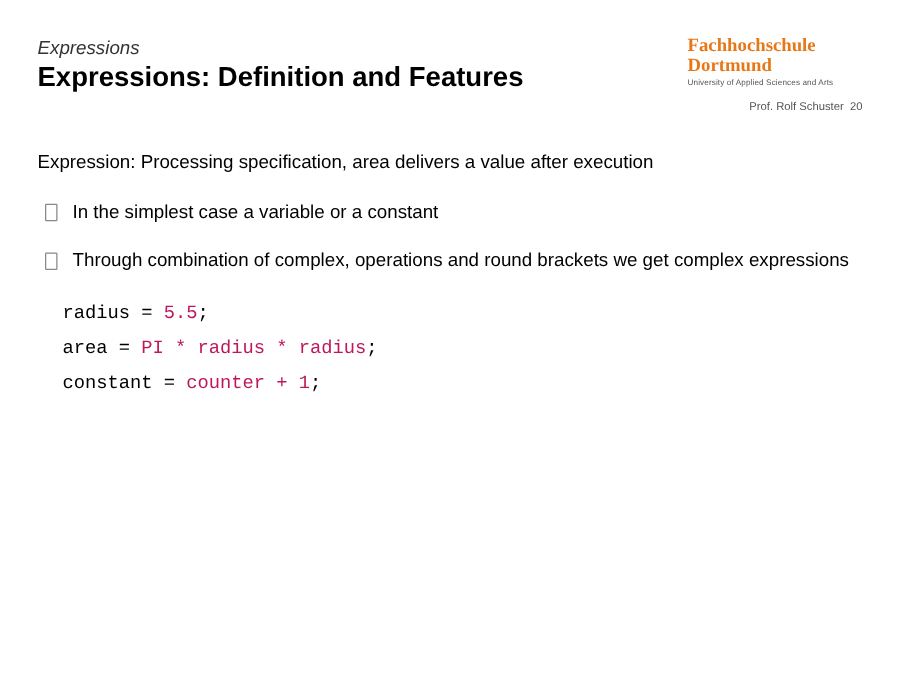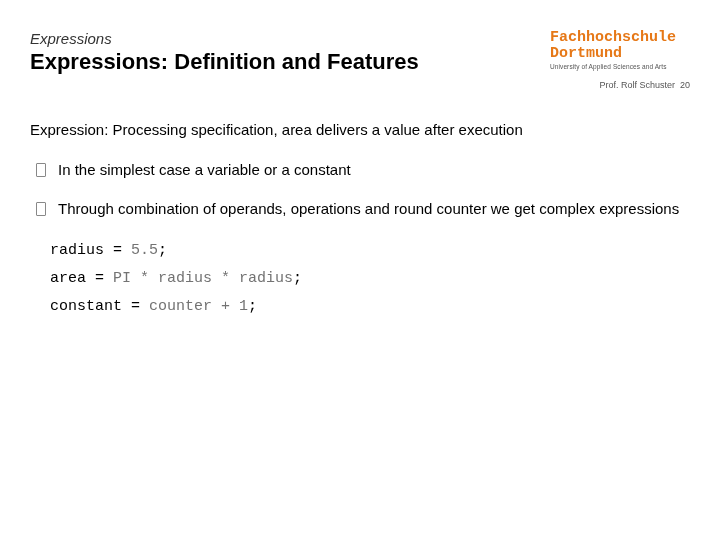--- a/index.html
+++ b/index.html
@@ -28,21 +28,21 @@
     font-size: 22px;
     font-weight: 700;
     color: #000;
   }
   .logo-block {
     text-align: left;
     margin-left: 20px;
     min-width: 140px;
   }
   .logo-main {
-    font-family: Liberation Mono, monospace;
+    font-family: Liberation Serif, serif;
     font-size: 15px;
     font-weight: bold;
     color: #e67817;
     line-height: 1.05;
   }
   .logo-sub {
     font-size: 6.5px;
     color: #555;
     margin-top: 1px;
     letter-spacing: 0.1px;
@@ -80,21 +80,21 @@
     border: 1px solid #888;
     border-radius: 1px;
   }
   .examples-label { margin-bottom: 8px; }
   .code {
     font-family: "Courier New", Courier, monospace;
     font-size: 15px;
     padding-left: 20px;
   }
   .code-line { margin-bottom: 8px; white-space: pre; }
-  .hl { color: #737373; }
+  .hl { color: #be185d; }
 </style>
 </head>
 <body>
 
 <div class="header">
   <div class="titles">
     <div class="breadcrumb">Expressions</div>
     <div class="title">Expressions: Definition and Features</div>
   </div>
   <div class="logo-block">
@@ -106,21 +106,21 @@
 
 <div class="meta">
   <span>Prof. Rolf Schuster</span>&nbsp;&nbsp;<span>20</span>
 </div>
 
 <div class="content">
   <div class="definition">Expression: Processing specification, area delivers a value after execution</div>
 
   <ul class="bullets">
     <li>In the simplest case a variable or a constant</li>
-    <li>Through combination of operands, operations and round counter we get complex expressions</li>
+    <li>Through combination of complex, operations and round brackets we get complex expressions</li>
   </ul>
 
 
   <div class="code">
     <div class="code-line"><span>radius = </span><span class="hl">5.5</span><span>;</span></div>
     <div class="code-line"><span>area = </span><span class="hl">PI * radius * radius</span><span>;</span></div>
     <div class="code-line"><span>constant = </span><span class="hl">counter + 1</span><span>;</span></div>
   </div>
 </div>
 

